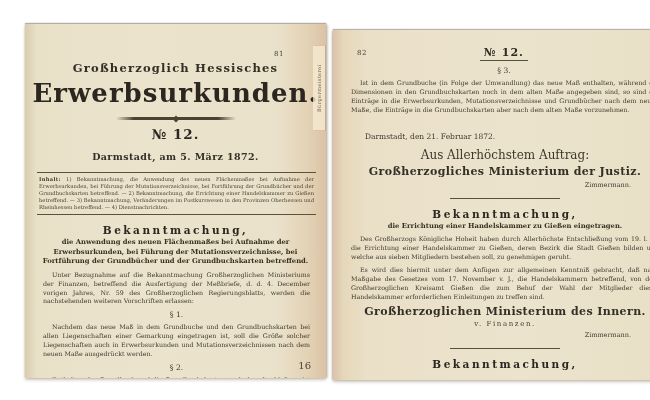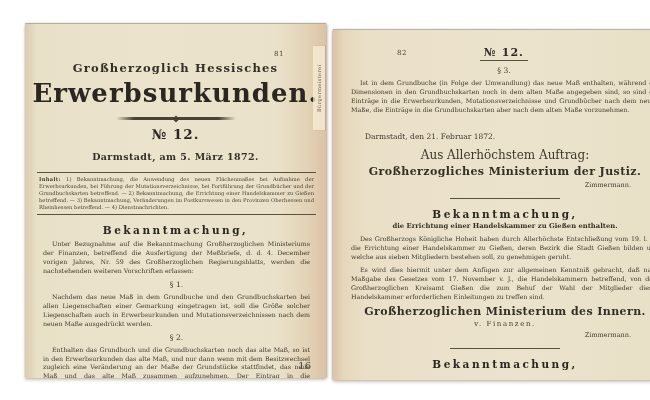--- a/index.html
+++ b/index.html
@@ -14,21 +14,21 @@
   .page-left{
     left:25px;top:24px;width:301px;height:354px;
     background:linear-gradient(90deg,#d9cdae 0,#e9e0c8 4%,#ece3cd 40%,#eae1ca 84%,#e3d2b5 94%,#dbc2a5 100%);
     box-shadow:0 -1px 1px rgba(60,50,30,.35), 0 2px 3px rgba(90,70,40,.30), 2px 0 2px rgba(120,90,60,.25);
   }
   .page-right{
     left:333px;top:30px;width:342px;height:350px;
     background:linear-gradient(90deg,#dcc2a8 0,#e5d7ba 3%,#eae0c8 10%,#ece3cd 55%,#e8dfc6 100%);
     box-shadow:-1px 0 2px rgba(120,90,60,.30), 0 2px 3px rgba(90,70,40,.30), 0 -1px 1px rgba(60,50,30,.3);
   }
-  .pagenum{font-size:7px;letter-spacing:.5px;color:#4a453a;margin-left:40px;}
+  .pagenum{font-size:7px;letter-spacing:.5px;color:#4a453a;}
   .pn-left{text-align:right;padding:26px 42px 0 0;}
   .hdr-row{position:relative;margin-top:16px;height:16px;}
   .pn-right{position:absolute;left:24px;top:3px;}
   .issue-sm{
     position:absolute;left:50%;transform:translateX(-50%);top:0;
     font-size:11px;font-weight:bold;letter-spacing:1px;
     border-bottom:1px solid #57503f;padding:0 4px 1px 4px;color:#2e2a22;
   }
   .supertitle{
     text-align:center;font-size:11.5px;font-weight:bold;letter-spacing:1.2px;
@@ -98,20 +98,21 @@
   <div class="supertitle">Großherzoglich Hessisches</div>
   <div class="main-title">Erwerbsurkunden.</div>
   <div class="ornament"></div>
   <div class="issue-lg">№ 12.</div>
   <div class="dateline-big">Darmstadt, am 5. März 1872.</div>
   <div class="toc">
     <b>Inhalt:</b>
     <span>1) Bekanntmachung, die Anwendung des neuen Flächenmaßes bei Aufnahme der Erwerbsurkunden, bei Führung der Mutationsverzeichnisse, bei Fortführung der Grundbücher und der Grundbuchskarten betreffend. — 2) Bekanntmachung, die Errichtung einer Handelskammer zu Gießen betreffend. — 3) Bekanntmachung, Veränderungen im Postkurswesen in den Provinzen Oberhessen und Rheinhessen betreffend. — 4) Dienstnachrichten.</span>
   </div>
   <div class="bek-heading">Bekanntmachung,</div>
+  <div class="subhead">die Anwendung des neuen Flächenmaßes bei Aufnahme der Erwerbsurkunden, bei Führung der Mutationsverzeichnisse, bei Fortführung der Grundbücher und der Grundbuchskarten betreffend.</div>
   <div class="body-col">
     <p class="body">Unter Bezugnahme auf die Bekanntmachung Großherzoglichen Ministeriums der Finanzen, betreffend die Ausfertigung der Meßbriefe, d. d. 4. December vorigen Jahres, Nr. 59 des Großherzoglichen Regierungsblatts, werden die nachstehenden weiteren Vorschriften erlassen:</p>
     <div class="sec-label">§ 1.</div>
     <p class="body">Nachdem das neue Maß in dem Grundbuche und den Grundbuchskarten bei allen Liegenschaften einer Gemarkung eingetragen ist, soll die Größe solcher Liegenschaften auch in Erwerbsurkunden und Mutationsverzeichnissen nach dem neuen Maße ausgedrückt werden.</p>
     <div class="sec-label">§ 2.</div>
     <p class="body">Enthalten das Grundbuch und die Grundbuchskarten noch das alte Maß, so ist in den Erwerbsurkunden das alte Maß, und nur dann wenn mit dem Besitzwechsel zugleich eine Veränderung an der Maße der Grundstücke stattfindet, das neue Maß und das alte Maß zusammen aufzunehmen. Der Eintrag in die Mutationsverzeichnisse, Grundbücher und Grundbuchskarten geschieht in solchen Gemarkungen vorerst nach dem alten Maße.</p>
   </div>
   <div class="sig-mark">16</div>
   <div class="spine-stamp">Bürgermeisterei Sprendlingen</div>
 </div>
@@ -123,21 +124,21 @@
   </div>
   <div class="sec-label">§ 3.</div>
   <div class="body-col">
     <p class="body">Ist in dem Grundbuche (in Folge der Umwandlung) das neue Maß enthalten, während die Dimensionen in den Grundbuchskarten noch in dem alten Maße angegeben sind, so sind die Einträge in die Erwerbsurkunden, Mutationsverzeichnisse und Grundbücher nach dem neuen Maße, die Einträge in die Grundbuchskarten aber nach dem alten Maße vorzunehmen.</p>
     <div class="date-small">Darmstadt, den 21. Februar 1872.</div>
     <div class="by-order">Aus Allerhöchstem Auftrag:</div>
     <div class="ministry">Großherzogliches Ministerium der Justiz.</div>
     <div class="countersign">Zimmermann.</div>
     <hr class="rule-div">
     <div class="bek-heading">Bekanntmachung,</div>
-    <div class="subhead">die Errichtung einer Handelskammer zu Gießen enthalten.</div>
+    <div class="subhead">die Errichtung einer Handelskammer zu Gießen eingetragen.</div>
     <p class="body">Des Großherzogs Königliche Hoheit haben durch Allerhöchste Entschließung vom 19. l. M. die Errichtung einer Handelskammer zu Gießen, deren Bezirk die Stadt Gießen bilden und welche aus sieben Mitgliedern bestehen soll, zu genehmigen geruht.</p>
     <p class="body">Es wird dies hiermit unter dem Anfügen zur allgemeinen Kenntniß gebracht, daß nach Maßgabe des Gesetzes vom 17. November v. J., die Handelskammern betreffend, von dem Großherzoglichen Kreisamt Gießen die zum Behuf der Wahl der Mitglieder dieser Handelskammer erforderlichen Einleitungen zu treffen sind.</p>
     <div class="ministry">Großherzoglichen Ministerium des Innern.</div>
     <div class="signer">v. Finanzen.</div>
     <div class="countersign">Zimmermann.</div>
     <hr class="rule-div">
     <div class="bek-heading">Bekanntmachung,</div>
 
   </div>
 </div>

